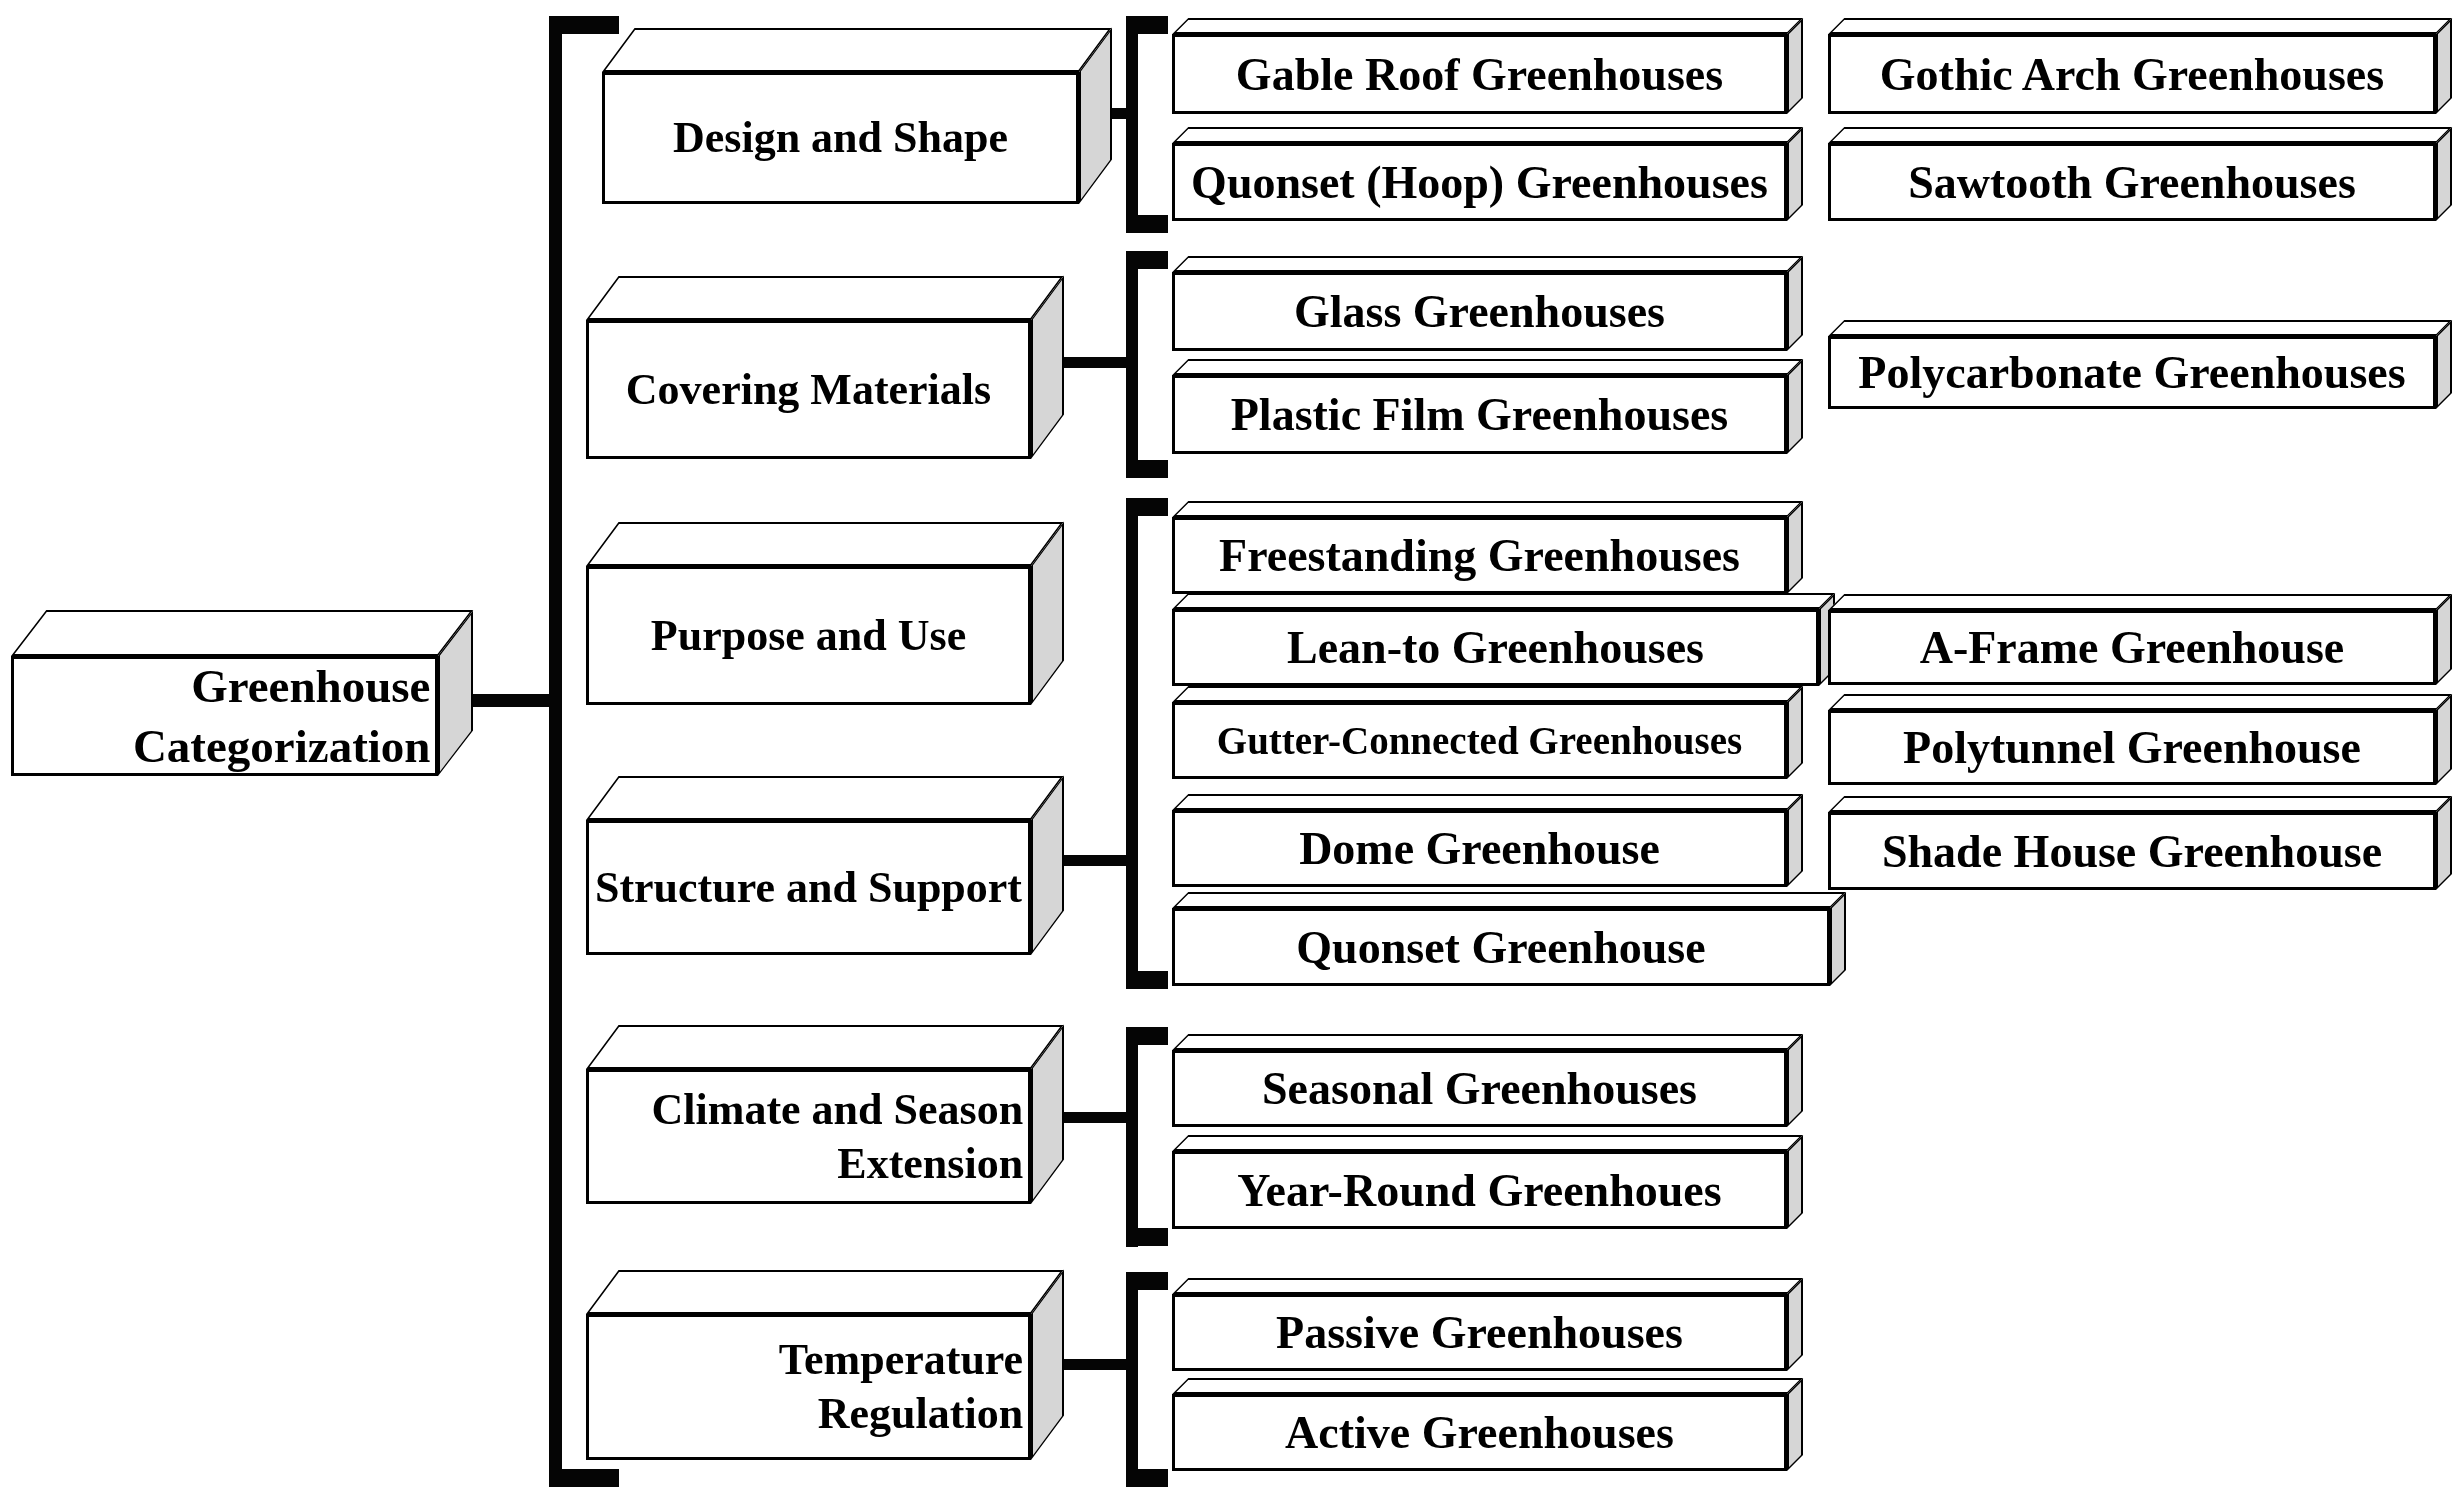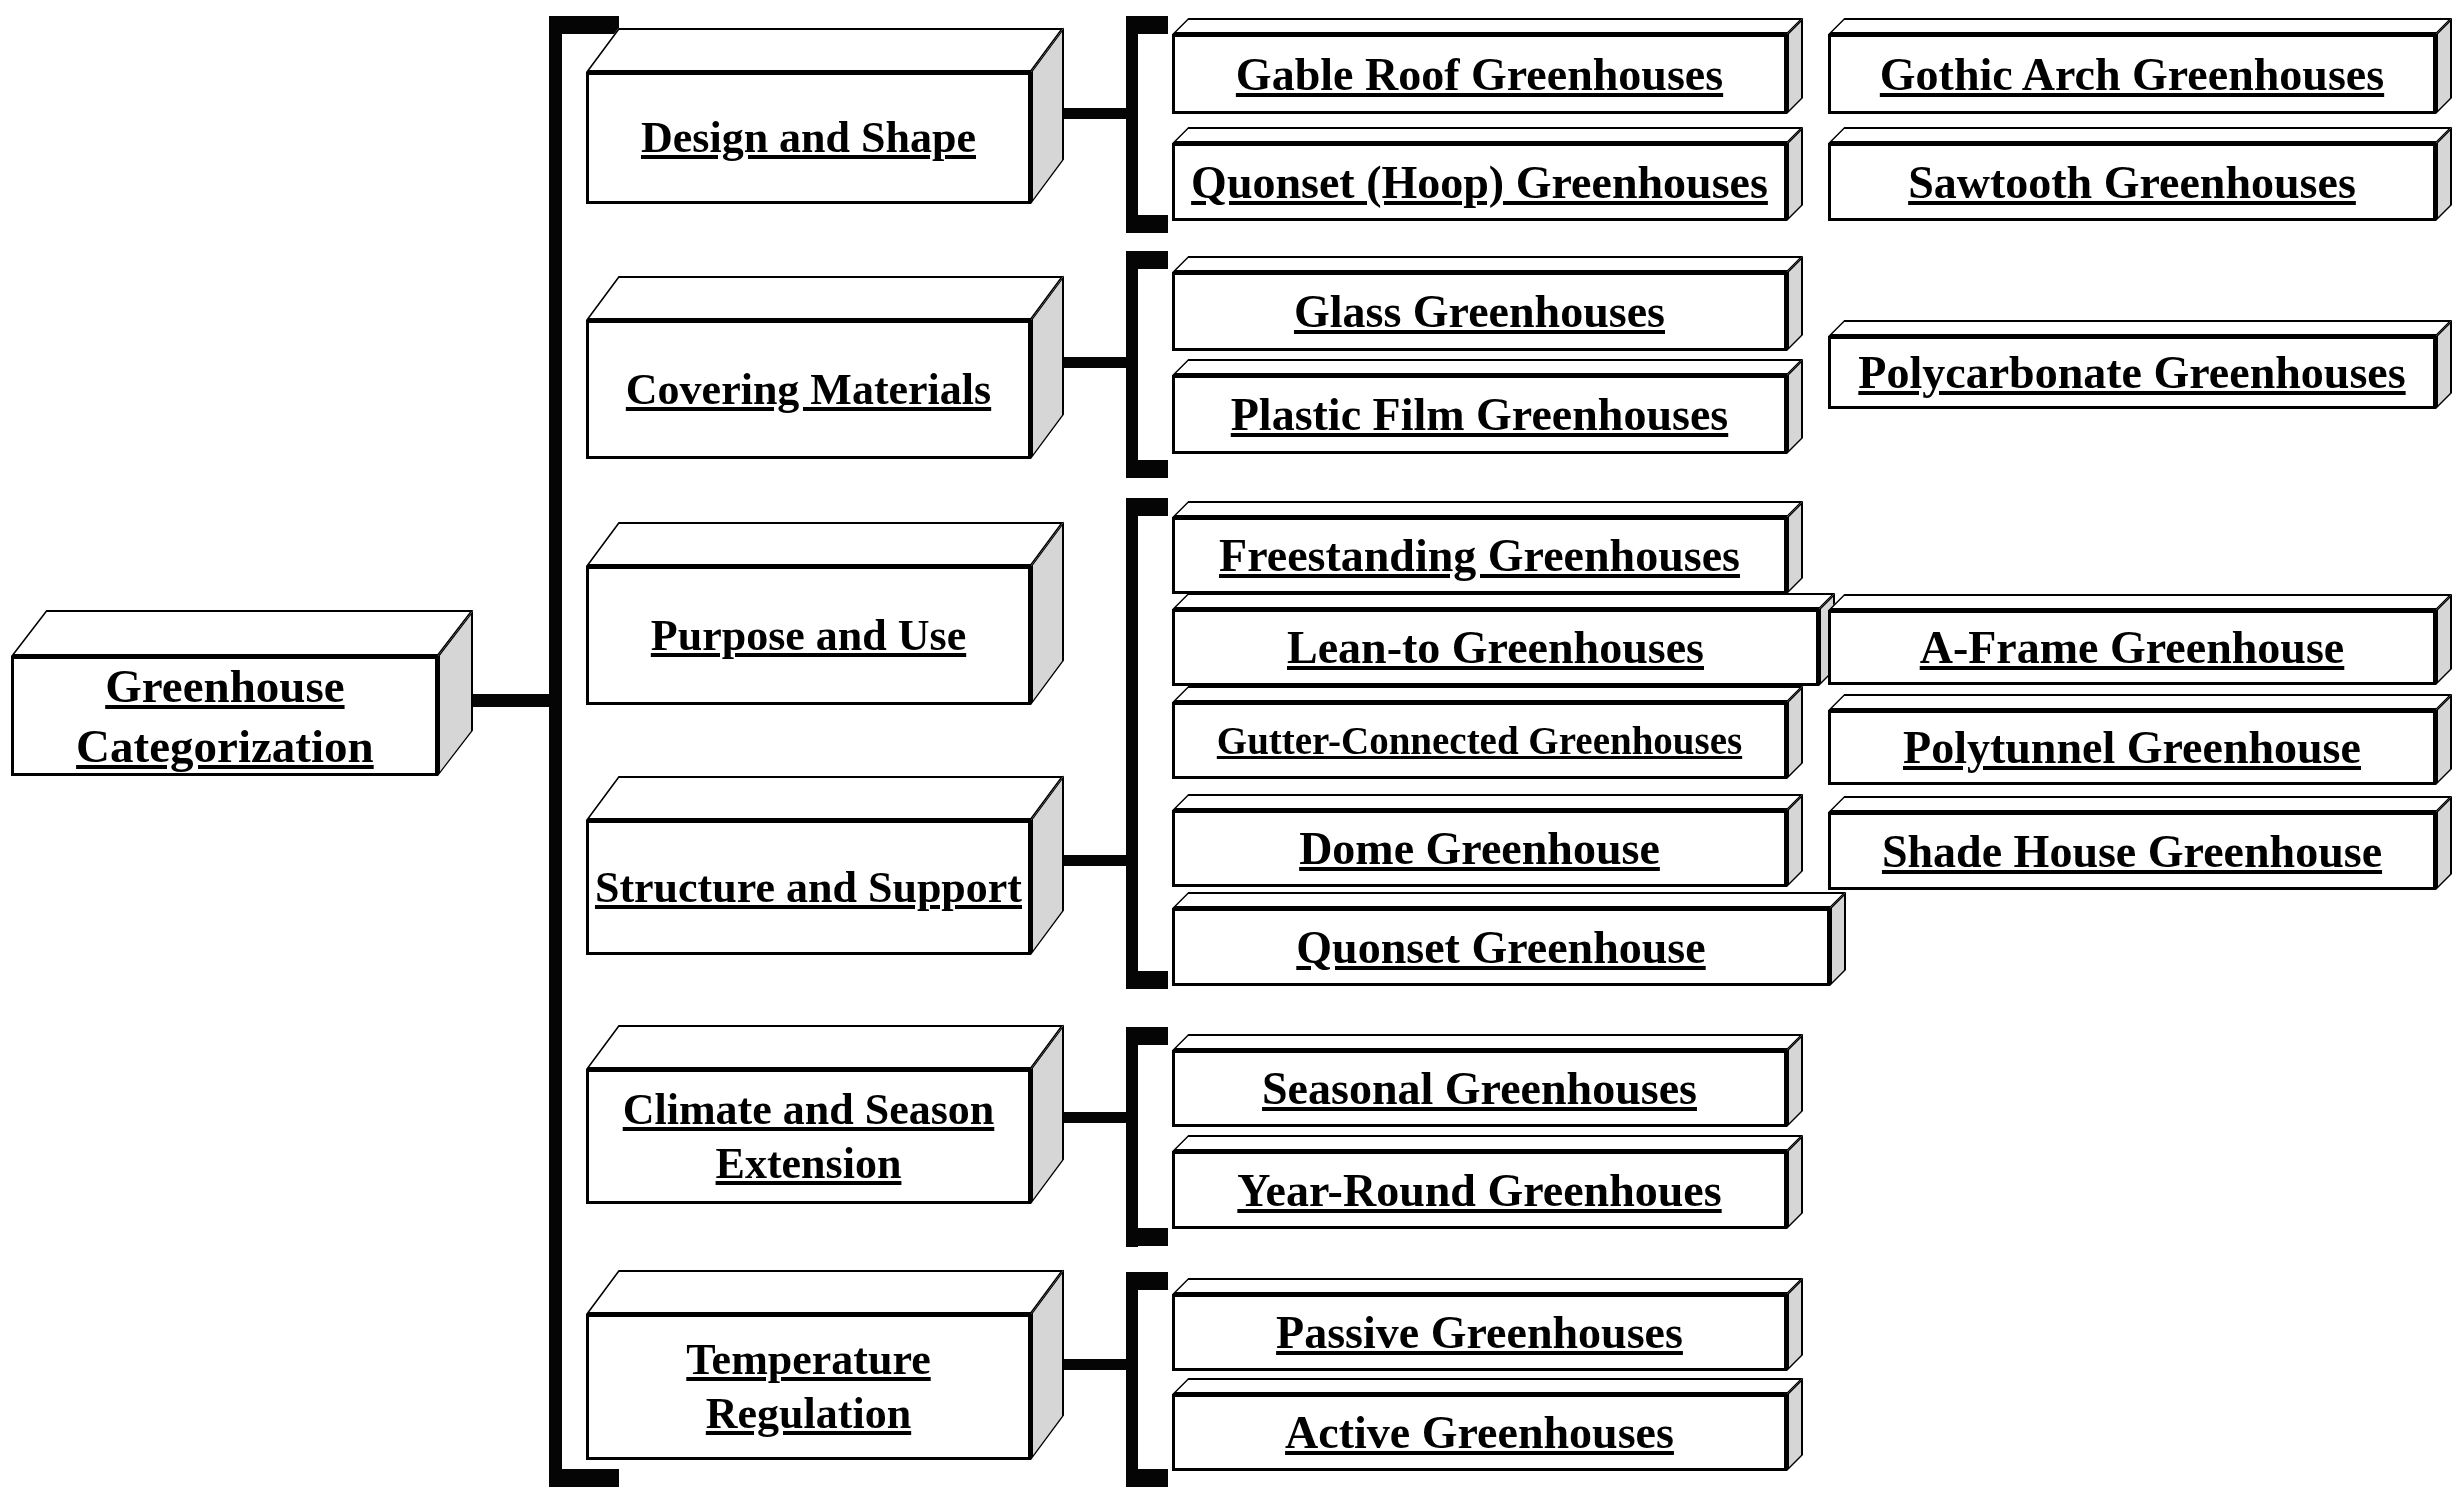--- a/index.html
+++ b/index.html
@@ -15,23 +15,22 @@
   }
 
   
   .box3d { position: absolute; }
   .box3d .face-front {
     position: absolute; inset: 0;
     background: #ffffff;
     border: 3.3px solid #000000;
     box-sizing: border-box;
     display: flex; align-items: center; justify-content: center;
-    text-align: center;
+    text-align: right;
     z-index: 2;
-    text-decoration: underline;
   }
   .box3d .face-top {
     position: absolute; bottom: 100%; left: 0;
     width: 100%; height: var(--dy);
     background: #ffffff;
     border: 2.4px solid #000000;
     box-sizing: border-box;
     transform-origin: 0 100%;
     transform: skewX(var(--skx));
     z-index: 1;
@@ -93,21 +92,21 @@
   <div class="line" style="left:1126px; top:1272px; width:12.2px; height:215px;"></div>
   <div class="line" style="left:1126px; top:1272px; width:42px; height:18px;"></div>
   <div class="line" style="left:1126px; top:1469px; width:42px; height:18px;"></div>
 
   <div class="box3d rootb" style="left:11.4px; top:656px; width:427px; height:120px;">
     <div class="face-top"></div>
     <div class="face-side"></div>
     <div class="face-front">Greenhouse Categorization</div>
   </div>
 
-  <div class="box3d cat" style="left:586px; top:72px; width:445px; height:132px;">
+  <div class="box3d cat" style="left:602px; top:72px; width:445px; height:132px;padding-left:32px;">
     <div class="face-top"></div>
     <div class="face-side"></div>
     <div class="face-front">Design and Shape</div>
   </div>
   <div class="box3d cat" style="left:586px; top:320px; width:445px; height:139px;">
     <div class="face-top"></div>
     <div class="face-side"></div>
     <div class="face-front">Covering Materials</div>
   </div>
   <div class="box3d cat" style="left:586px; top:566px; width:445px; height:139px;">

